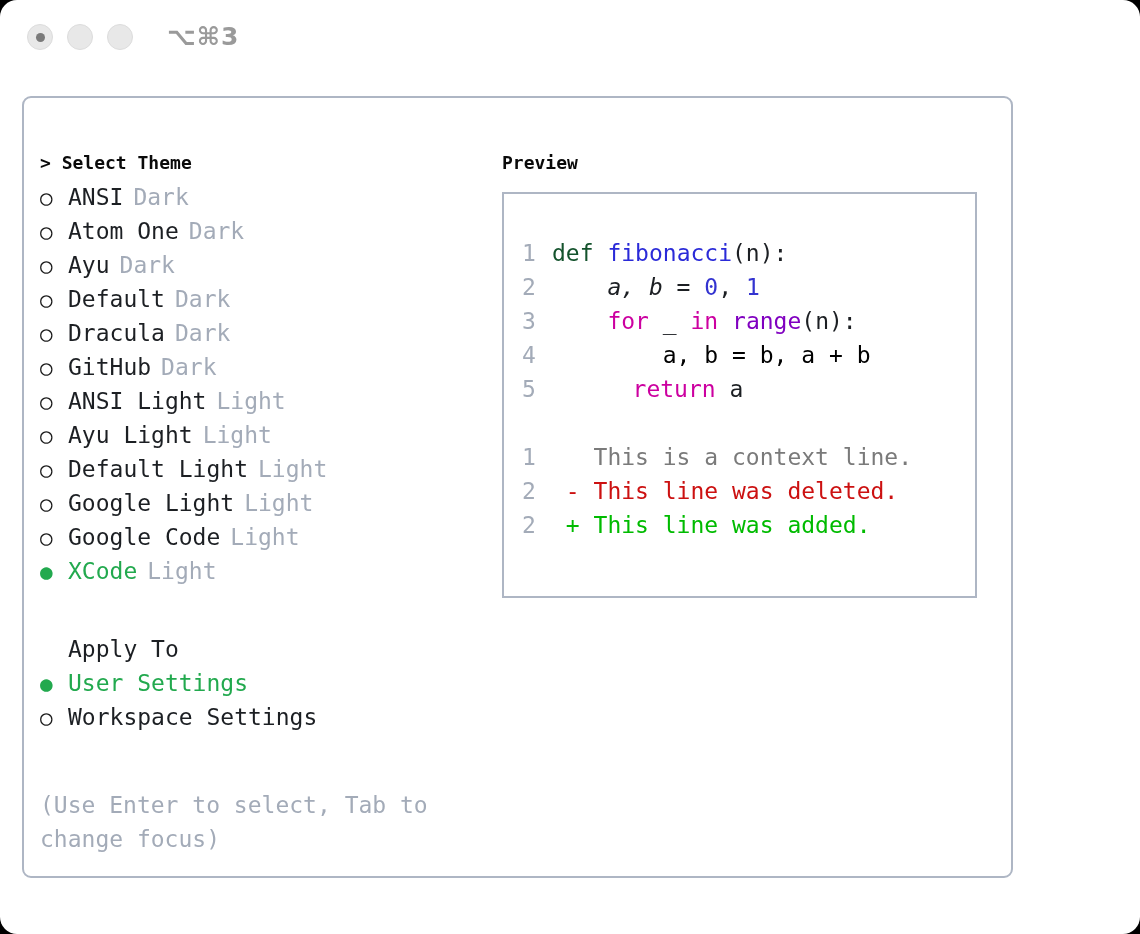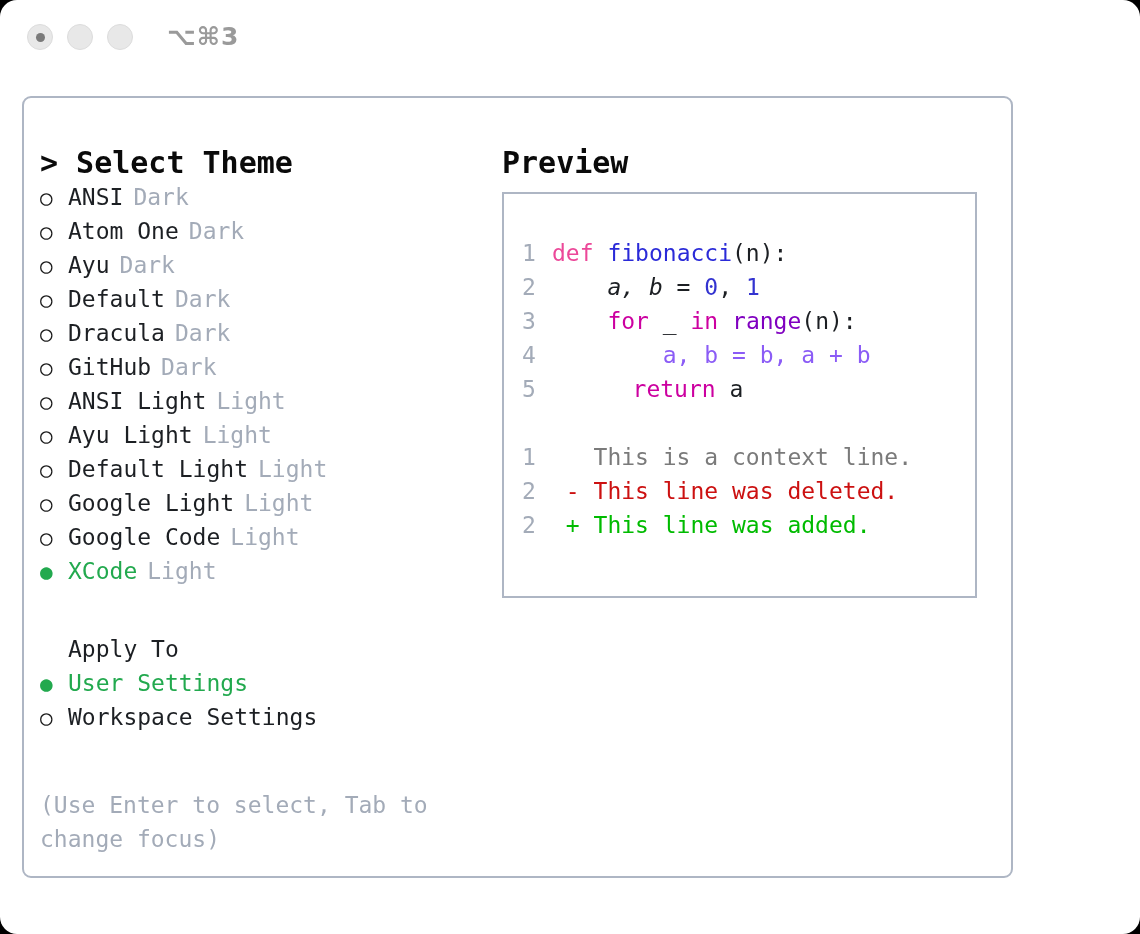--- a/index.html
+++ b/index.html
@@ -92,21 +92,21 @@
     width: 460px;
   }
   #preview-column {
     position: absolute;
     left: 478px;
     top: 48px;
     width: 500px;
   }
 
   .section-title {
-    font-size: 30px;
+    font-size: 18px;
     font-weight: 700;
     color: #0a0a0a;
     line-height: 34px;
     white-space: pre;
     font-family: "DejaVu Sans Mono", "Liberation Mono", monospace;
   }
 
   .theme-list {
     margin-top: 0;
   }
@@ -244,24 +244,24 @@
           </div>
       </div>
 
       <div class="hint">(Use Enter to select, Tab to change focus)</div>
     </div>
 
     <div id="preview-column">
       <div class="section-title">Preview</div>
       <div id="preview-box">
         <div class="code-area" id="code-area">
-            <div class="code-line"><span class="gutter">1</span><span class="code-text"><span class="tok" style="color: #ec4899;">def </span><span class="tok" style="color: rgb(42, 42, 216);">fibonacci</span><span class="tok" style="color: rgb(28, 31, 35);">(n):</span></span></div>
+            <div class="code-line"><span class="gutter">1</span><span class="code-text"><span class="tok" style="color: #14532d;">def </span><span class="tok" style="color: rgb(42, 42, 216);">fibonacci</span><span class="tok" style="color: rgb(28, 31, 35);">(n):</span></span></div>
             <div class="code-line"><span class="gutter">2</span><span class="code-text"><span class="tok" style="color: rgb(28, 31, 35); font-style: italic;">    a, b = </span><span class="tok" style="color: rgb(51, 51, 208);">0</span><span class="tok" style="color: rgb(28, 31, 35);">, </span><span class="tok" style="color: rgb(51, 51, 208);">1</span></span></div>
             <div class="code-line"><span class="gutter">3</span><span class="code-text"><span class="tok" style="color: rgb(28, 31, 35);">    </span><span class="tok" style="color: rgb(204, 0, 160);">for</span><span class="tok" style="color: rgb(28, 31, 35);"> _ </span><span class="tok" style="color: rgb(204, 0, 160);">in</span><span class="tok" style="color: rgb(28, 31, 35);"> </span><span class="tok" style="color: rgb(128, 0, 192);">range</span><span class="tok" style="color: rgb(28, 31, 35);">(n):</span></span></div>
-            <div class="code-line"><span class="gutter">4</span><span class="code-text"><span class="tok" style="color: #8b5cf6; margin-top: 22px;">        a, b = b, a + b</span></span></div>
+            <div class="code-line"><span class="gutter">4</span><span class="code-text"><span class="tok" style="color: #000000; margin-top: 22px;">        a, b = b, a + b</span></span></div>
             <div class="code-line"><span class="gutter">5</span><span class="code-text"><span class="tok" style="color: rgb(28, 31, 35);">   </span><span class="tok" style="color: rgb(204, 0, 160); margin-left: 39px;">return</span><span class="tok" style="color: rgb(28, 31, 35);"> a</span></span></div>
             <div class="spacer-line"></div>
             <div class="code-line"><span class="gutter">1</span><span class="code-text"><span class="tok" style="color: rgb(122, 122, 122);">   This is a context line.</span></span></div>
             <div class="code-line"><span class="gutter">2</span><span class="code-text"><span class="tok" style="color: rgb(204, 17, 17);"> - This line was deleted.</span></span></div>
             <div class="code-line"><span class="gutter">2</span><span class="code-text"><span class="tok" style="color: rgb(0, 187, 0);"> + This line was added.</span></span></div>
           </div>
       </div>
     </div>
 
   </div>

